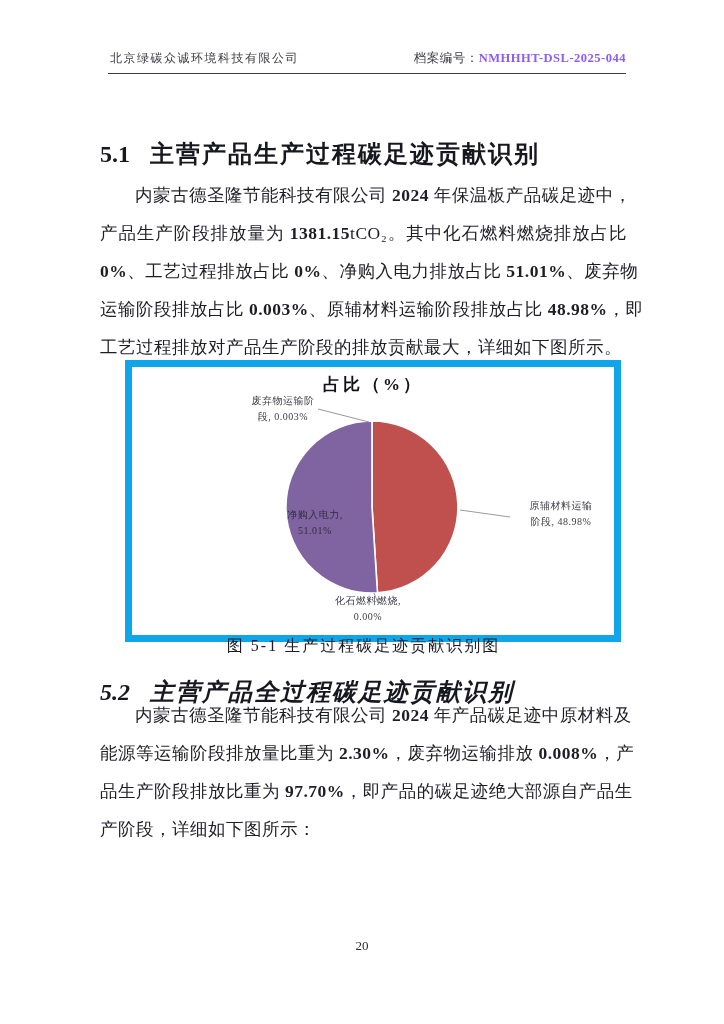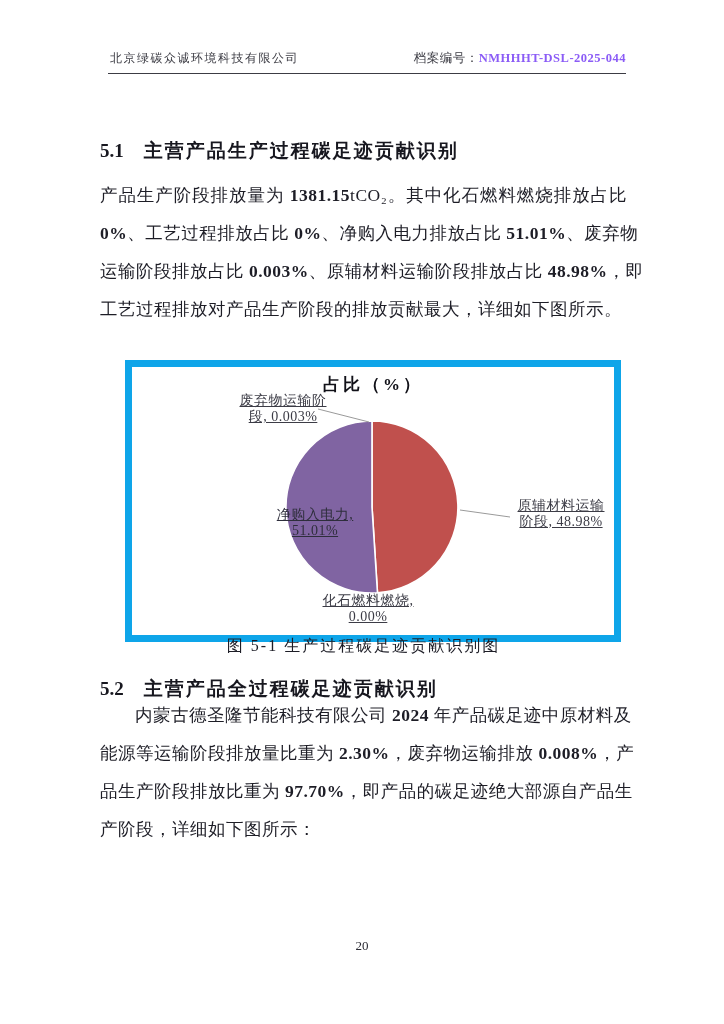--- a/index.html
+++ b/index.html
@@ -15,29 +15,29 @@
   
   .para{position:absolute;left:100px;width:527px;font-size:17.5px;}
   .tline{width:527px;text-align:justify;text-align-last:justify;letter-spacing:.5px;white-space:nowrap;}
   .tline.last{text-align-last:left;white-space:normal;}
   .tline.first{text-indent:2em;}
   .num{font-weight:600;}
   .p1{top:92px;line-height:34px;}
   .p2{top:176px;line-height:38px;}
   .p3{top:696px;line-height:38px;}
   
-  .heading{position:absolute;left:100px;font-size:19px;font-weight:bold;letter-spacing:2px;color:#17171f;}
+  .heading{position:absolute;left:100px;font-size:24px;font-weight:bold;letter-spacing:2px;color:#17171f;}
   .heading .hnum{letter-spacing:0;margin-right:20px;}
   .h51{top:138px;}
-  .h52{top:676px;}
+  .h52{top:676px;font-style:italic;}
   
   .chartbox{position:absolute;left:125px;top:360px;width:482px;height:268px;border:7px solid #0ea5e9;background:#ffffff;}
   .chart-title{position:absolute;left:0;top:6px;width:100%;text-align:center;font-size:17px;font-weight:bold;letter-spacing:3px;color:#111118;}
   .pie-svg{position:absolute;left:0;top:0;width:482px;height:268px;}
-  .callout{position:absolute;font-size:14px;line-height:16px;color:#3c3c46;text-align:center;letter-spacing:.5px;text-decoration:underline;}
+  .callout{position:absolute;font-size:10px;line-height:16px;color:#3c3c46;text-align:center;letter-spacing:.5px;}
   .co-waste{left:95px;top:26px;width:112px;}
   .co-electric{left:143px;top:140px;width:80px;color:#2e2e3c;}
   .co-raw{left:383px;top:131px;width:92px;}
   .co-fossil{left:184px;top:226px;width:104px;}
   
   .caption{position:absolute;left:100px;top:636px;width:527px;text-align:center;font-size:16px;letter-spacing:2px;color:#1d1d26;}
   .pageno{position:absolute;left:0;top:938px;width:724px;text-align:center;font-size:13px;color:#2a2a33;}
 </style>
 </head>
 <body>
@@ -45,20 +45,21 @@
 <div class="page">
 
   <div class="hdr-left">北京绿碳众诚环境科技有限公司</div>
   <div class="hdr-right"><span>档案编号：</span><span class="num">NMHHHT-DSL-2025-044</span></div>
   <div class="hdr-rule"></div>
 
 
   <div class="heading h51"><span class="hnum">5.1</span><span>主营产品生产过程碳足迹贡献识别</span></div>
 
   <div class="para p2">
+      <div class="tline first">内蒙古德圣隆节能科技有限公司 <span class="num">2024</span> 年保温板产品碳足迹中，</div>
       <div class="tline">产品生产阶段排放量为 <span class="num">1381.15</span>tCO₂。其中化石燃料燃烧排放占比</div>
       <div class="tline"><span class="num">0%</span>、工艺过程排放占比 <span class="num">0%</span>、净购入电力排放占比 <span class="num">51.01%</span>、废弃物</div>
       <div class="tline">运输阶段排放占比 <span class="num">0.003%</span>、原辅材料运输阶段排放占比 <span class="num">48.98%</span>，即</div>
       <div class="tline last">工艺过程排放对产品生产阶段的排放贡献最大，详细如下图所示。</div>
     </div>
 
   <div class="chartbox">
     <div class="chart-title">占比（%）</div>
     <svg class="pie-svg" viewBox="0 0 482 268">
       <g id="pie-g">

